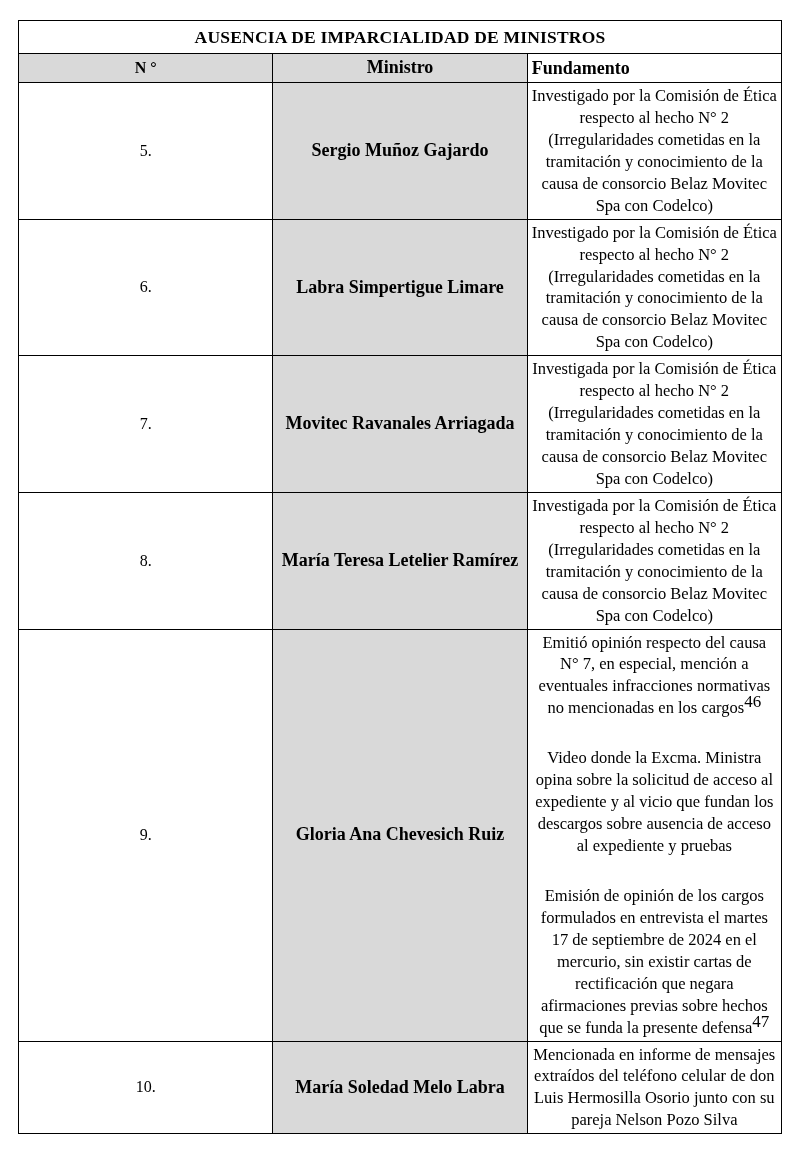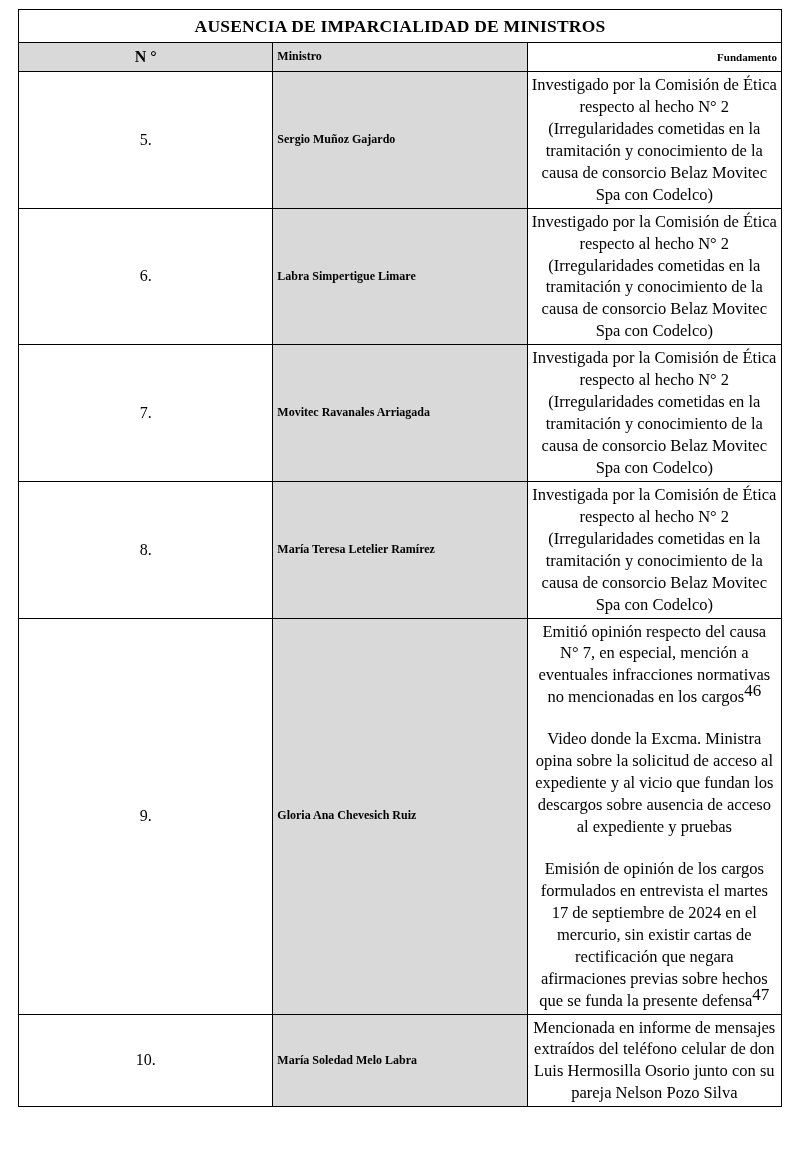--- a/index.html
+++ b/index.html
@@ -11,21 +11,21 @@
     width: 800px;
     height: 1166px;
     font-family: "Liberation Serif", serif;
     color: #000000;
     overflow: hidden;
   }
   .page {
     width: 800px;
     height: 1166px;
     box-sizing: border-box;
-    padding: 9px 18px 0 18px;
+    padding: 20px 18px 0 18px;
   }
   table.doc-table {
     width: 764px;
     border-collapse: collapse;
     table-layout: fixed;
     border: 1.5px solid #000;
   }
   table.doc-table td,
   table.doc-table th {
     border: 1px solid #000;
@@ -34,52 +34,52 @@
   }
   .title-cell {
     text-align: center;
     font-weight: bold;
     font-size: 17.5px;
     letter-spacing: 0.2px;
     padding: 5px 4px 6px 4px;
     height: 28px;
   }
   .col-head {
-    text-align: right;
+    text-align: left;
     font-weight: bold;
-    font-size: 11px;
+    font-size: 18px;
     padding: 4px 4px 5px 4px;
     height: 24px;
   }
   .head-shade,
   .cell-shade {
     background: #d9d9d9;
   }
   .num-cell {
     text-align: center;
     font-size: 16px;
     width: 66px;
   }
   .min-cell {
-    text-align: left;
+    text-align: center;
     font-weight: bold;
-    font-size: 12px;
+    font-size: 18px;
     line-height: 1.3;
     width: 200px;
   }
   .fund-cell {
     text-align: center;
     font-size: 16.5px;
     line-height: 1.33;
   }
   .fund-cell p {
     margin: 0;
   }
   .fund-cell p + p {
-    margin-top: 20px;
+    margin-top: 28px;
   }
   sup {
     font-size: 17px;
     vertical-align: super;
     line-height: 0;
   }
   .partial-row td {
     padding-top: 2px;
   }
 </style>

